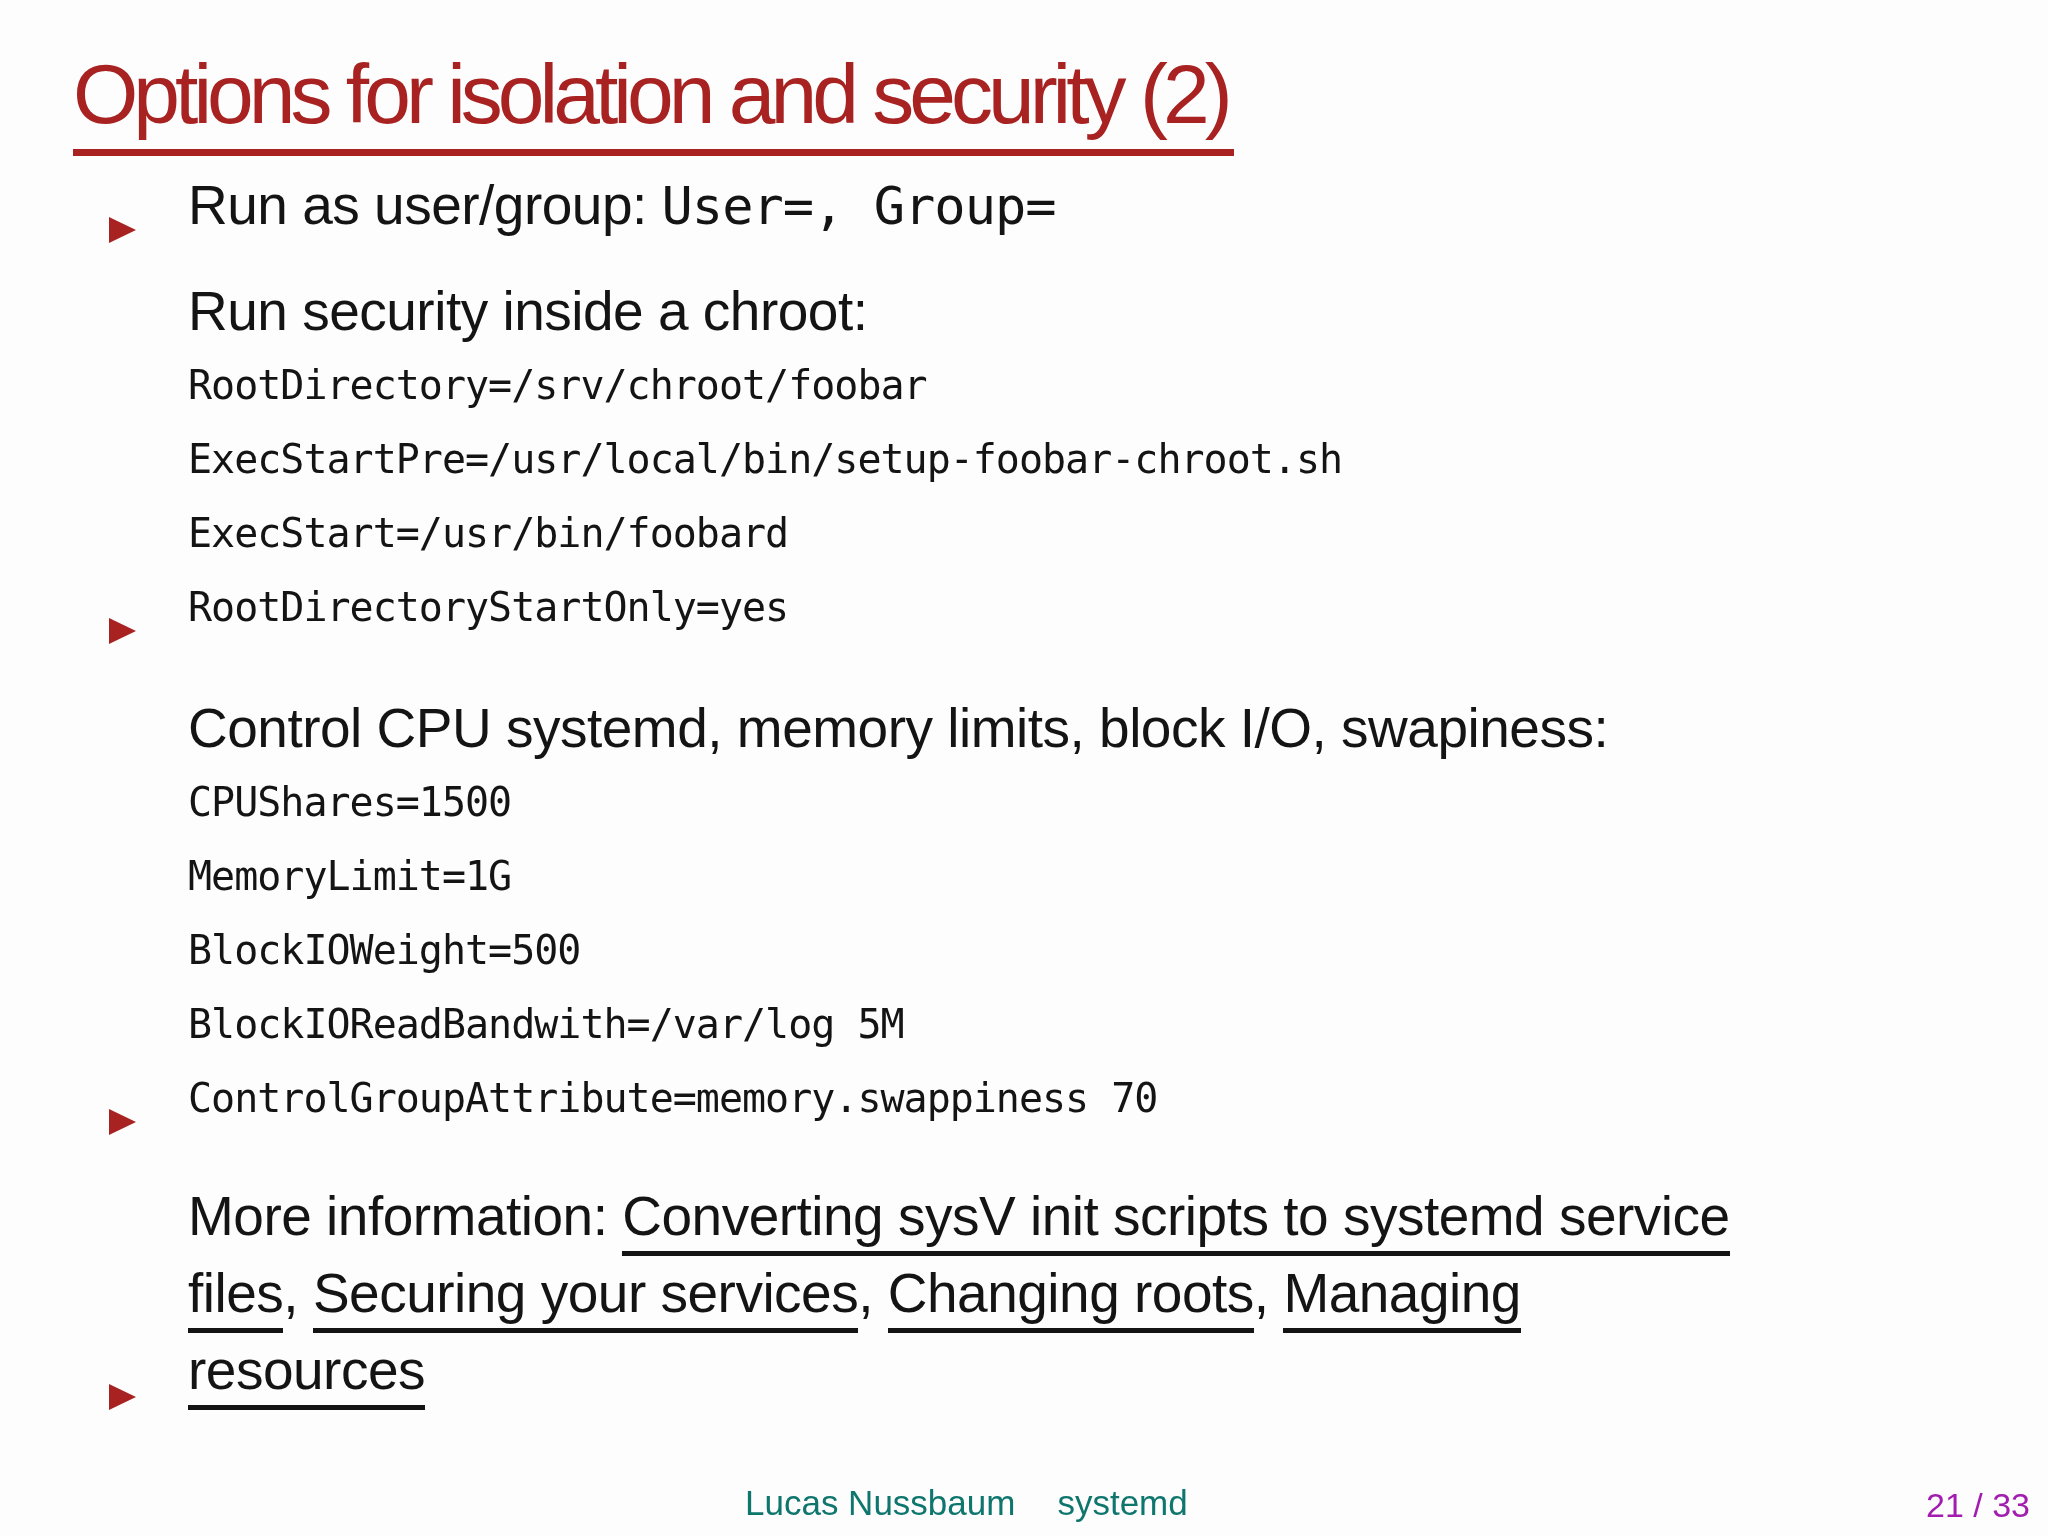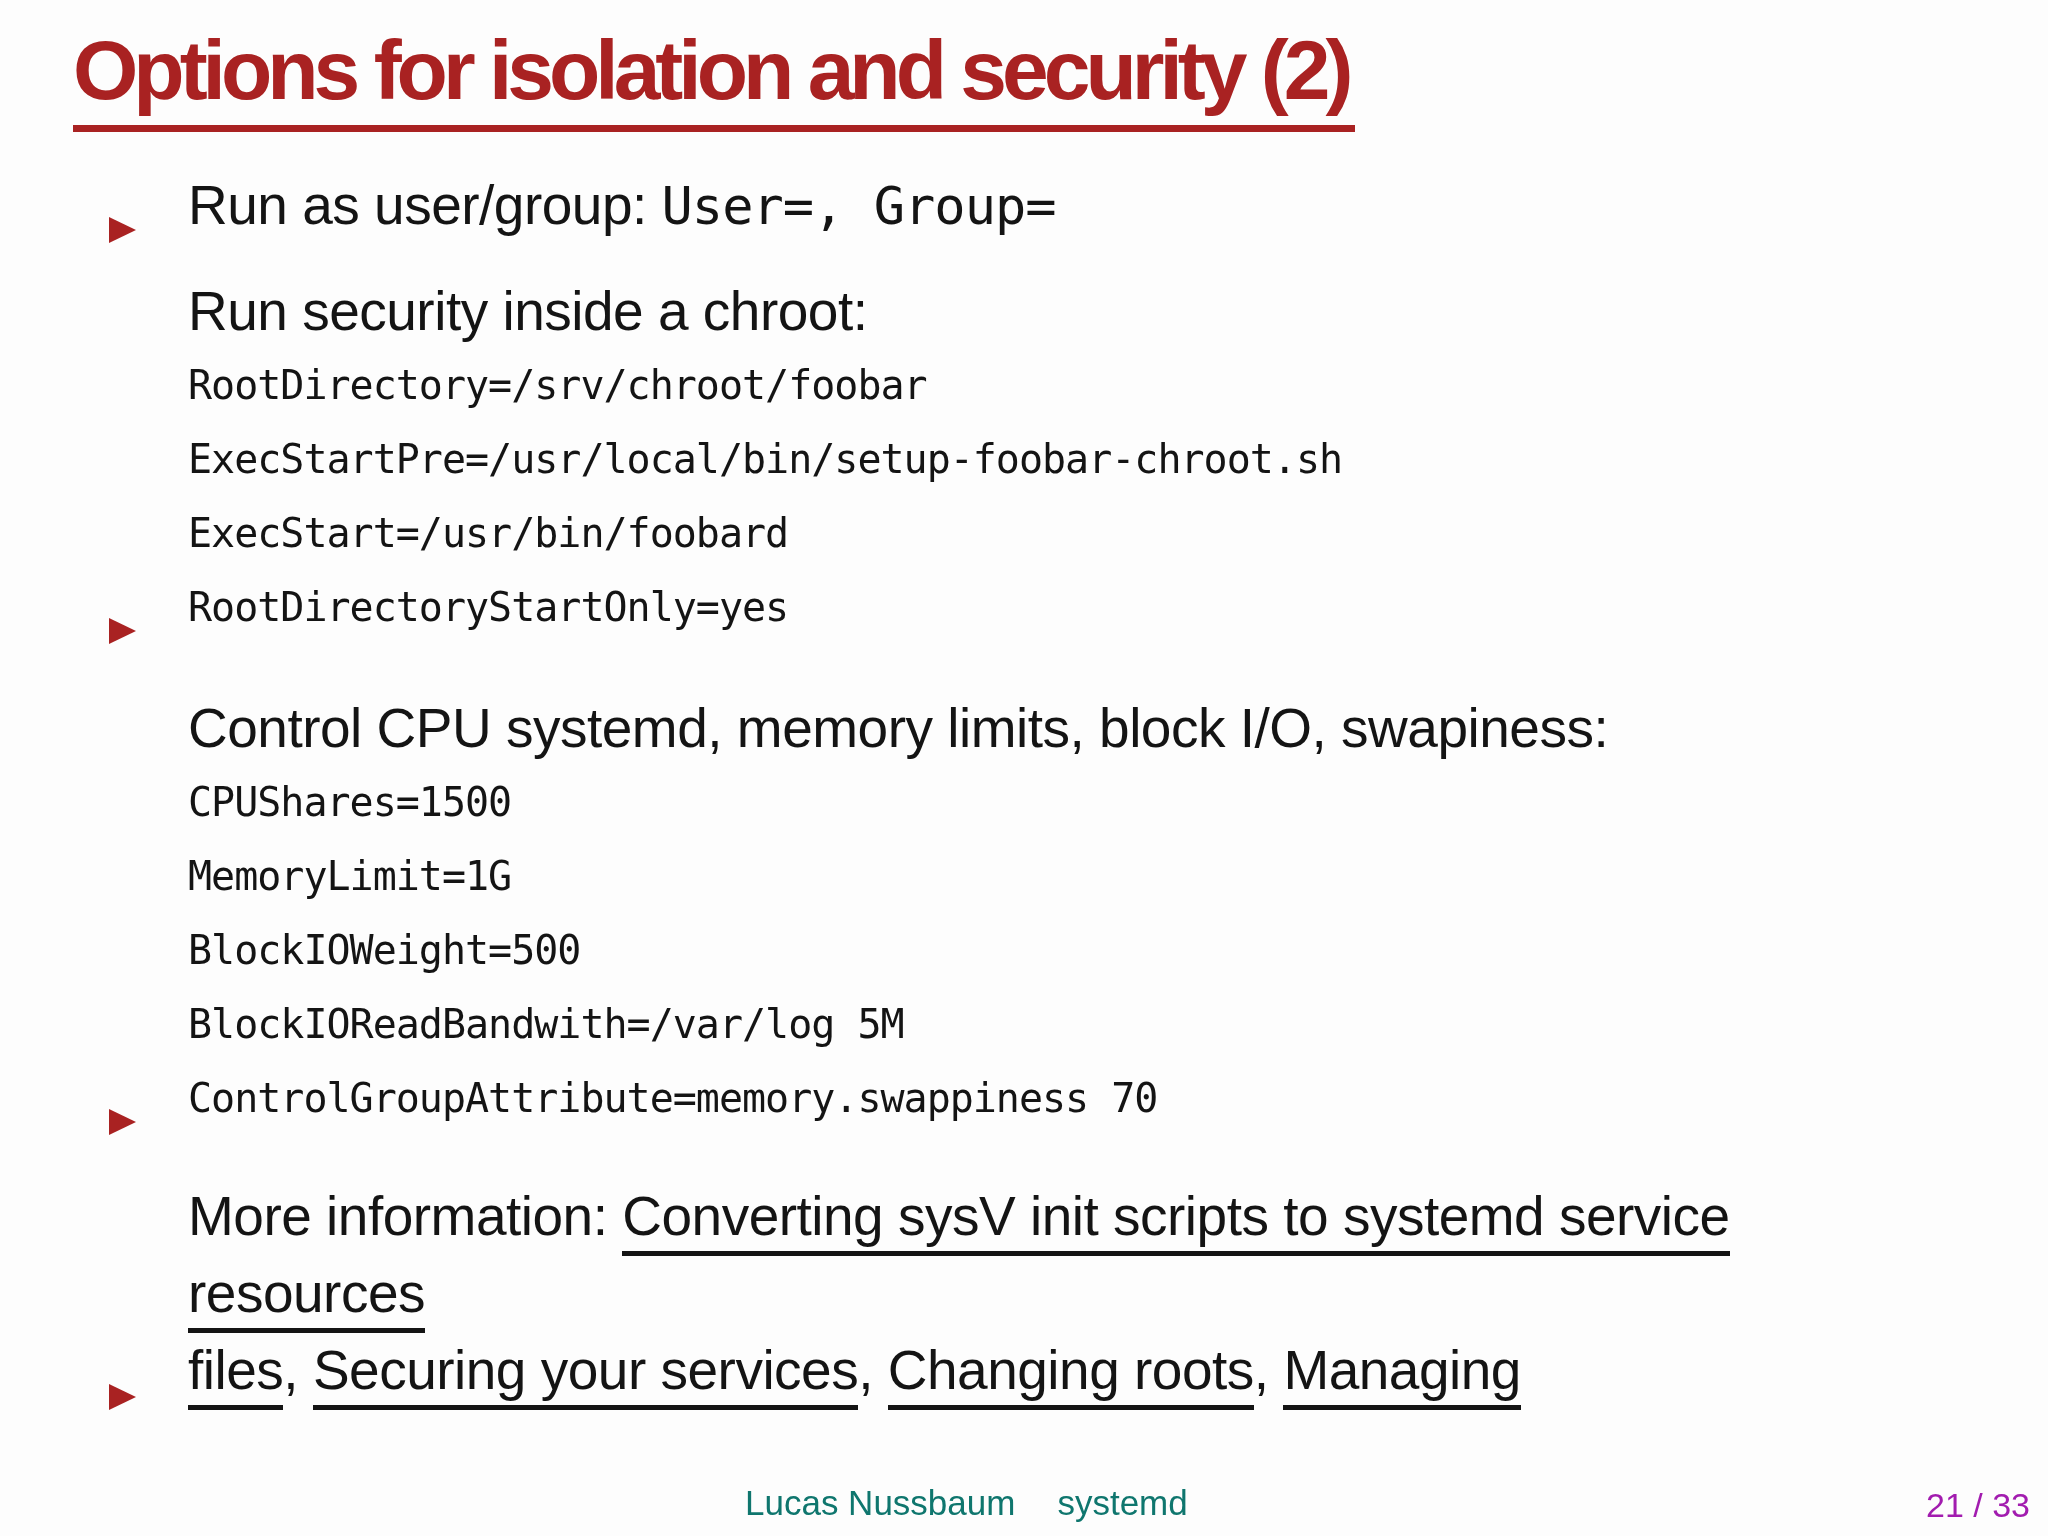--- a/index.html
+++ b/index.html
@@ -16,25 +16,26 @@
     overflow:hidden;
   }
   
   .title-block{
     position:absolute;left:73px;top:28px;
     display:inline-block;
     border-bottom:7px solid var(--red);
     padding-bottom:13px;padding-right:6px;
   }
   .title-text{
-    font-size:84px;font-weight:700;
+    font-size:84px;font-weight:400;
     letter-spacing:-5px;
     line-height:1.0;
     color:var(--red);
     white-space:nowrap;
+    margin-top:24px;
   }
   
   .content{position:absolute;left:73px;top:150px;right:30px;}
   .bullet{display:flex;align-items:flex-end;}
   .b1{margin-top:18px;}
   .b2{margin-top:31px;}
   .b3{margin-top:47px;}
   .b4{margin-top:44px;}
   .marker{
     flex:none;width:0;height:0;
@@ -117,22 +118,22 @@
         <div class="code">BlockIOWeight=500</div>
         <div class="code">BlockIOReadBandwith=/var/log 5M</div>
         <div class="code">ControlGroupAttribute=memory.swappiness 70</div>
       </div>
     </div>
 
     <div class="bullet b4">
       <span class="marker"></span>
       <div class="btext">
         <div><span>More information: </span><span class="u">Converting sysV init scripts to systemd service</span></div>
+        <div><span class="u">files</span><span>, </span><span class="u">Securing your services</span><span>, </span><span class="u">Changing roots</span><span>, </span><span class="u">Managing</span></div>
         <div><span class="u">resources</span></div>
-        <div><span class="u">files</span><span>, </span><span class="u">Securing your services</span><span>, </span><span class="u">Changing roots</span><span>, </span><span class="u">Managing</span></div>
       </div>
     </div>
 
   </div>
 
   <div class="footer-center">
     <span>Lucas Nussbaum</span>
     <span>systemd</span>
   </div>
   <div class="footer-page">21 / 33</div>

